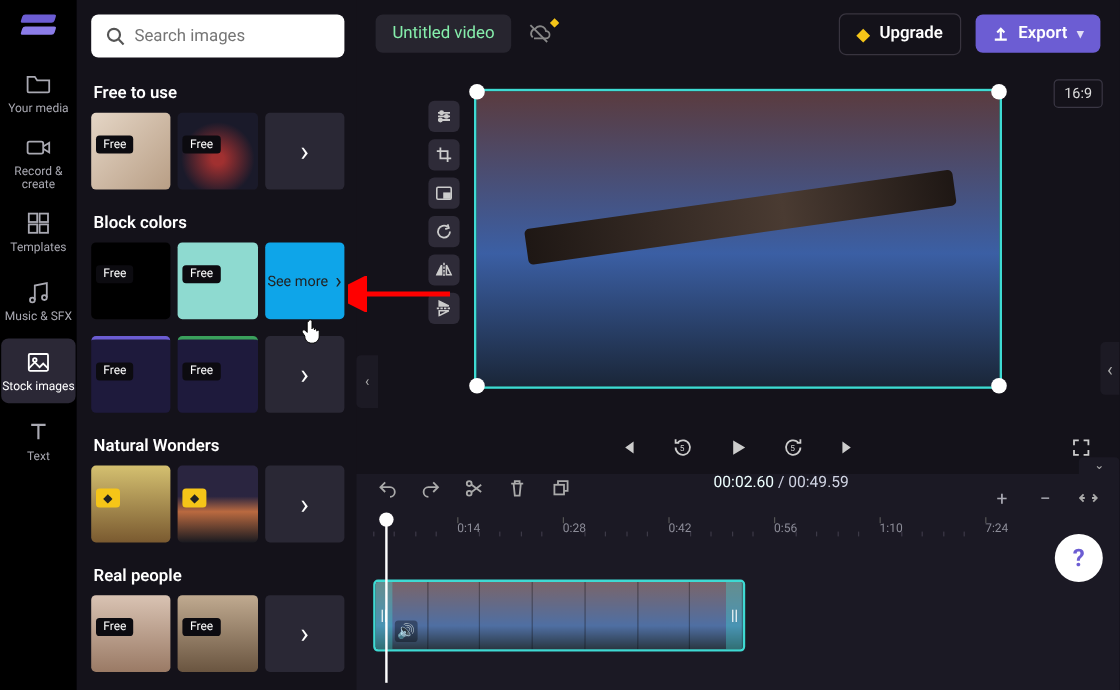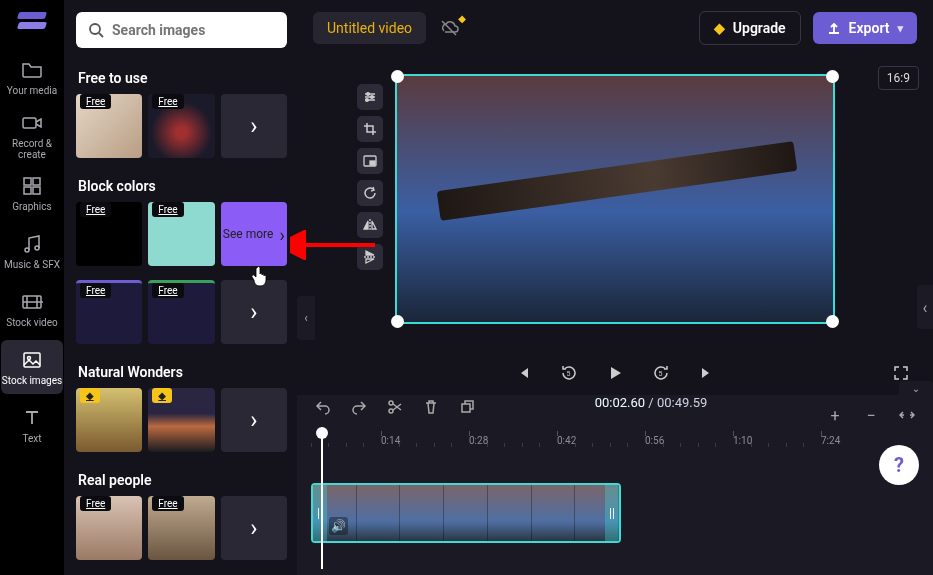--- a/index.html
+++ b/index.html
@@ -14,37 +14,37 @@
 .logo::after { top: 12px; transform: skewX(-18deg); background: #8b7ce8; }
 .rail-item { display:flex; flex-direction:column; align-items:center; justify-content:center; width: 62px; height: 54px; font-size: 10px; color: #a9a9b2; cursor: pointer; border-radius: 6px; text-align: center; gap: 3px; }
 .rail-item.active { background: #2b2836; color: #fff; }
 .rail-ico { width: 24px; height: 24px; display:flex; align-items:center; justify-content:center; }
 
 
 .panel { width: 233px; background: #14121a; display:flex; flex-direction:column; padding: 12px 10px 0 12px; overflow-y:auto; position:relative; }
 .panel::-webkit-scrollbar { width: 6px; }
 .panel::-webkit-scrollbar-thumb { background:#3a3744; border-radius: 3px; }
 .search { display:flex; align-items:center; gap:8px; background:#fff; color:#555; border-radius: 6px; height: 36px; padding: 0 12px; margin-bottom: 16px; }
-.search input { border:0; outline:0; font-size: 14px; color:#555; background:transparent; width: 100%; font-weight: bold; }
+.search input { border:0; outline:0; font-size: 14px; color:#555; background:transparent; width: 100%; }
 .section-title { font-size: 14px; font-weight: 600; color:#fff; margin: 6px 0 8px 2px; }
 .grid { display:grid; grid-template-columns: repeat(3, 1fr); gap: 6px; margin-bottom: 14px; }
 .tile { position:relative; width: 100%; height: 64px; border-radius: 4px; overflow:hidden; background:#253; cursor:pointer; }
 .tile.arrow { background:#2a2835; display:flex; align-items:center; justify-content:center; }
 .tile.arrow::after { content:"›"; font-size: 24px; color:#fff; }
-.badge { position:absolute; top:0; left:4px; font-size:10px; background:#0c0b10; color:#fff; padding:2px 6px; border-radius:3px;text-decoration:underline; }
-.seemore { background:#8b5cf6; color:#222; display:flex; align-items:center; justify-content:center; gap:6px; font-size:12px; cursor:pointer; }
+.badge { position:absolute; top:19px; left:4px; font-size:10px; background:#0c0b10; color:#fff; padding:2px 6px; border-radius:3px; }
+.seemore { background:#0ea5e9; color:#222; display:flex; align-items:center; justify-content:center; gap:6px; font-size:12px; cursor:pointer; }
 .seemore::after { content:"›"; font-size:18px; color:#222; }
 .cursor-hand { position:absolute; left:250px; top:266px; font-size:18px; color:#fff; z-index:20; pointer-events:none; }
 
 .collapse-tab { position:absolute; left: 297px; top: 296px; width: 18px; height: 44px; background:#1c1a24; border-radius:4px 0 0 4px; display:flex; align-items:center; justify-content:center; color:#aaa; font-size:12px; cursor:pointer; z-index:5; }
 
 
 .main { flex:1; display:flex; flex-direction:column; }
 .topbar { height: 56px; display:flex; align-items:center; padding: 0 16px; gap: 12px; }
-.title-pill { background:#27252f; padding: 8px 14px; border-radius: 6px; font-size: 14px; color:#eab308; }
+.title-pill { background:#27252f; padding: 8px 14px; border-radius: 6px; font-size: 14px; color:#86efac; }
 .mute-ico { width:22px; height:22px; color:#888; display:flex; align-items:center; justify-content:center; position:relative; }
 .diamond-y { color:#f5c518; font-size:10px; position:absolute; top:-4px; right:-6px; }
 .spacer { flex:1; }
 .upgrade-btn { display:flex; align-items:center; gap:8px; border:1px solid #38343f; background:transparent; color:#fff; font-size:14px; font-weight:600; padding: 8px 14px; border-radius: 6px; cursor:pointer; }
 .export-btn { display:flex; align-items:center; gap:8px; background:#6c5dd3; color:#fff; font-size:14px; font-weight:600; padding: 8px 14px; border-radius: 6px; cursor:pointer; border:0; }
 .export-btn .caret { font-size:11px; opacity:0.8; }
 
 
 .stage { flex:1; position:relative; display:flex; align-items:flex-start; justify-content:center; }
 .aspect-badge { position:absolute; top:10px; right:14px; border:1px solid #3a3744; color:#ddd; font-size:12px; padding:4px 8px; border-radius:4px; }
@@ -124,40 +124,31 @@
     </div>
     <div class="rail-item">
       <span class="rail-ico">
           <svg width="20" height="20" viewBox="0 0 20 20" fill="none" stroke="currentColor" stroke-width="1.5">
             <rect x="2" y="2" width="7" height="7"></rect>
             <rect x="11" y="2" width="7" height="7"></rect>
             <rect x="2" y="11" width="7" height="7"></rect>
             <rect x="11" y="11" width="7" height="7"></rect>
           </svg>
         </span>
-      <span>Graphics</span>
+      <span>Templates</span>
     </div>
     <div class="rail-item">
       <span class="rail-ico">
           <svg width="20" height="20" viewBox="0 0 20 20" fill="none" stroke="currentColor" stroke-width="1.5">
             <path d="M7 16V4l10-2v12"></path>
             <circle cx="5" cy="16" r="2"></circle>
             <circle cx="15" cy="14" r="2"></circle>
           </svg>
         </span>
       <span>Music &amp; SFX</span>
-    </div>
-    <div class="rail-item">
-      <span class="rail-ico">
-          <svg width="22" height="18" viewBox="0 0 22 18" fill="none" stroke="currentColor" stroke-width="1.5">
-            <rect x="2" y="3" width="18" height="12" rx="1"></rect>
-            <path d="M6 3v12M16 3v12M2 9h20"></path>
-          </svg>
-        </span>
-      <span>Stock video</span>
     </div>
     <div class="rail-item active">
       <span class="rail-ico">
           <svg width="20" height="18" viewBox="0 0 20 18" fill="none" stroke="currentColor" stroke-width="1.5">
             <rect x="2" y="2" width="16" height="14" rx="1"></rect>
             <circle cx="7" cy="7" r="1.5"></circle>
             <path d="M2 14l5-5 4 4 3-3 4 4"></path>
           </svg>
         </span>
       <span>Stock images</span>

